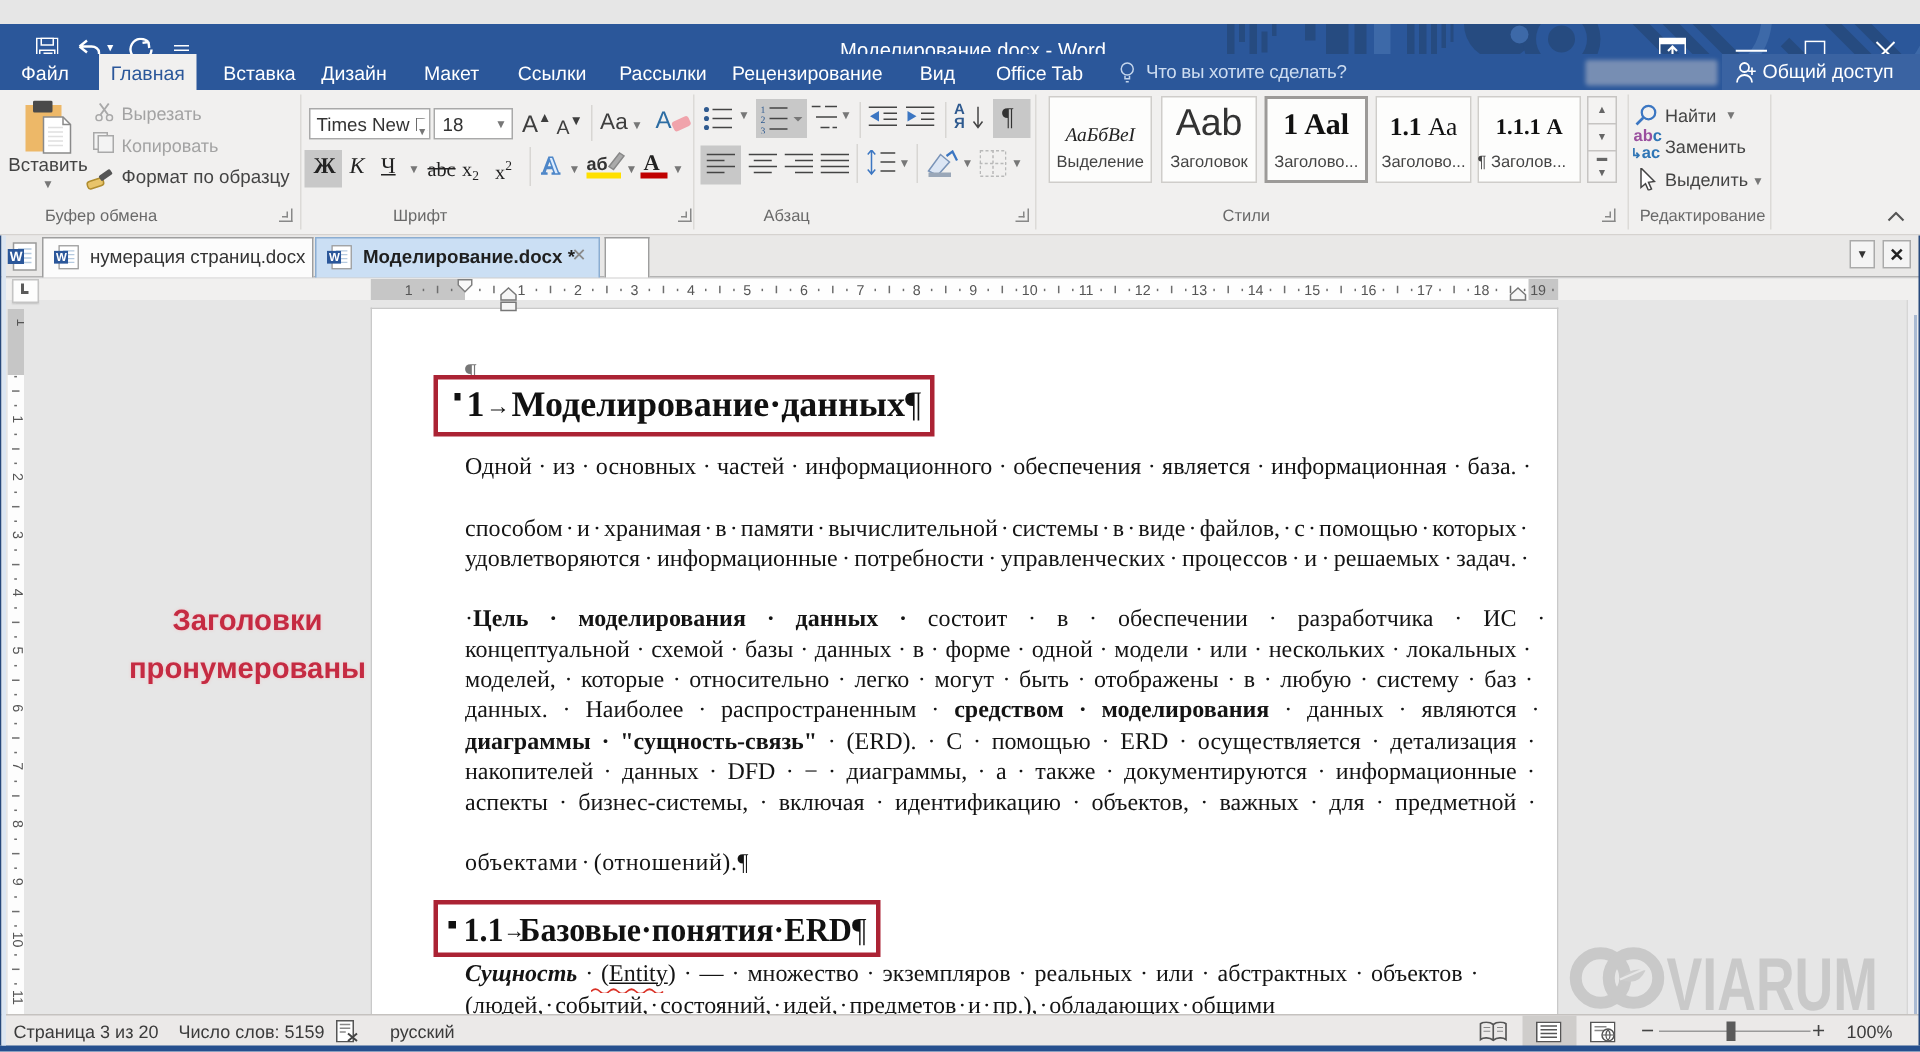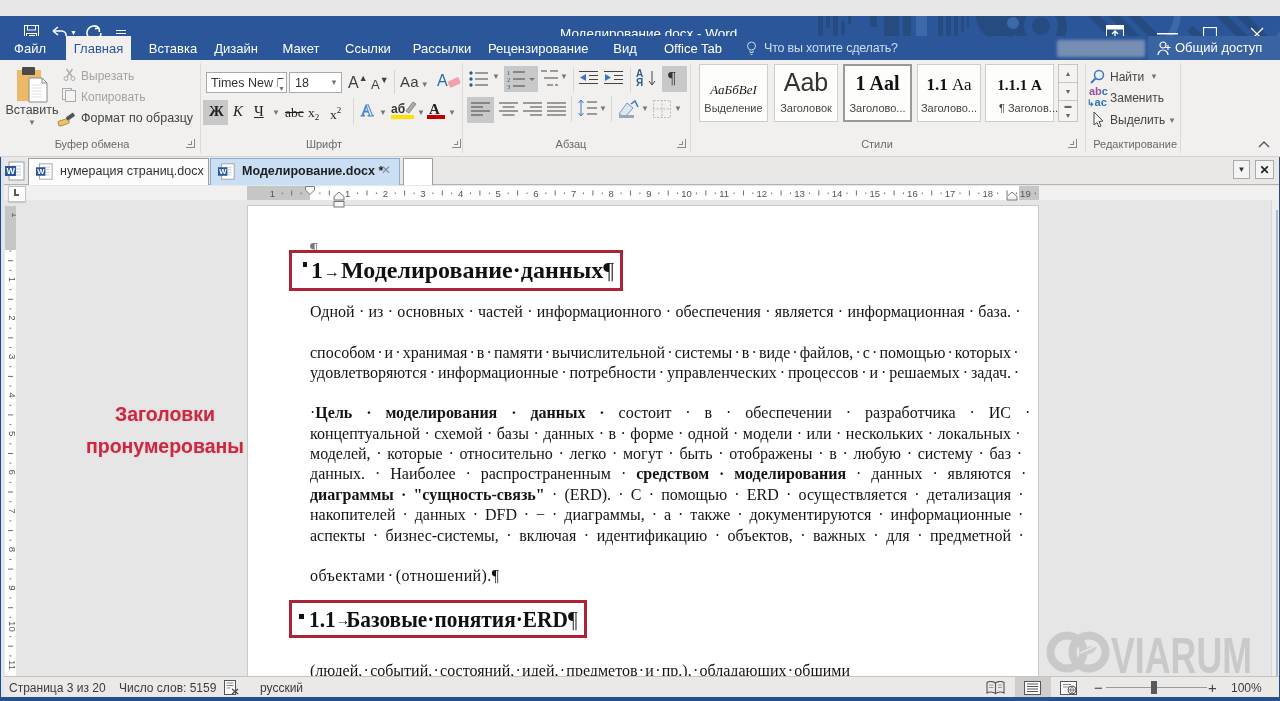--- a/index.html
+++ b/index.html
@@ -4,21 +4,21 @@
 html,body{width:1280px;height:701px;overflow:hidden}
 body{font-family:"Liberation Sans",sans-serif;-webkit-font-smoothing:antialiased}
 #app{position:relative;width:1280px;height:701px;background:#e6e6e6}
 .a{position:absolute}
 #titlebar{position:absolute;left:0;top:16px;width:1280px;height:36px;background:#2b579a;overflow:hidden}
 #tabrow{position:absolute;left:0;top:36px;width:1280px;height:24px;background:#2b579a}
 .rtab{position:absolute;top:0;height:24px;line-height:25px;color:#fff;font-size:13px;text-align:center}
 .rtab.active{background:#f1f0ef;color:#2b579a}
 #ribbon{position:absolute;left:0;top:60px;width:1280px;height:97px;background:#f1f0ef;border-bottom:1px solid #d5d2cf}
 .gsep{position:absolute;top:3px;width:1px;height:90px;background:#dcdad7}
-.glabel{position:absolute;top:78px;font-size:11px;color:#696969;text-align:center;white-space:nowrap}
+.glabel{position:absolute;top:78px;font-size:11px;color:#696969;text-align:left;white-space:nowrap}
 .dlg{position:absolute;width:9px;height:9px;border-right:1px solid #888;border-bottom:1px solid #888}
 .dlg:after{content:"";position:absolute;right:2px;bottom:2px;width:3px;height:3px;border-right:1px solid #888;border-bottom:1px solid #888}
 .btxt{position:absolute;font-size:12px;color:#444;white-space:nowrap}
 .gtxt{position:absolute;font-size:12px;color:#a3a3a3;white-space:nowrap}
 .dda{color:#777;font-size:8px}
 #otabs{position:absolute;left:0;top:157px;width:1280px;height:28px;background:#e9e8e7;border-bottom:1px solid #b3b3b3}
 #rulerrow{position:absolute;left:0;top:186px;width:1280px;height:14px;z-index:5}
 #doc{position:absolute;left:0;top:200px;width:1280px;height:476px;background:#e6e6e6;overflow:hidden}
 #page{position:absolute;left:247px;top:5px;width:792px;height:475px;background:#fff;border:1px solid #c9c9c9;border-bottom:none}
 .serif{font-family:"Liberation Serif",serif}
@@ -310,21 +310,21 @@
     <div class="a" style="left:985px;top:4px;width:69px;height:58px;background:#fdfdfc;border:1px solid #cfcdca"></div>
     <div class="a serif" style="left:699px;top:22px;width:69px;text-align:center;font-size:13px;font-style:italic;color:#222">АаБбВеІ</div>
     <div class="a" style="left:774px;top:8px;width:64px;text-align:center;font-size:25px;font-weight:300;color:#333">Aab</div>
     <div class="a serif" style="left:843px;top:12px;width:69px;text-align:center;font-size:20px;font-weight:bold;color:#111">1 Aal</div>
     <div class="a serif" style="left:917px;top:15px;width:64px;text-align:center;font-size:17px;color:#111"><b>1.1</b> Аа</div>
     <div class="a serif" style="left:985px;top:17px;width:69px;text-align:center;font-size:15px;font-weight:bold;color:#111">1.1.1 А</div>
     <div class="a" style="left:699px;top:42px;width:69px;text-align:center;font-size:11px;color:#444">Выделение</div>
     <div class="a" style="left:774px;top:42px;width:64px;text-align:center;font-size:11px;color:#444">Заголовок</div>
     <div class="a" style="left:843px;top:42px;width:69px;text-align:center;font-size:11px;color:#444">Заголово...</div>
     <div class="a" style="left:917px;top:42px;width:64px;text-align:center;font-size:11px;color:#444">Заголово...</div>
-    <div class="a" style="left:985px;top:42px;width:73px;text-align:right;font-size:11px;color:#444">¶ Заголов...</div>
+    <div class="a" style="left:985px;top:42px;width:73px;text-align:left;font-size:11px;color:#444">¶ Заголов...</div>
     <div class="a" style="left:1058px;top:4px;width:20px;height:19px;background:#f4f3f2;border:1px solid #c6c4c2;color:#666;font-size:7px;text-align:center;line-height:17px">▲</div>
     <div class="a" style="left:1058px;top:22px;width:20px;height:19px;background:#f4f3f2;border:1px solid #c6c4c2;color:#666;font-size:7px;text-align:center;line-height:17px">▼</div>
     <div class="a" style="left:1058px;top:40px;width:20px;height:22px;background:#f4f3f2;border:1px solid #c6c4c2;color:#666;font-size:7px;text-align:center;line-height:10px">▬<br>▼</div>
     <div class="glabel" style="left:815px;width:124px">Стили</div>
     <div class="dlg" style="left:1068px;top:79px"></div>
     <div class="gsep" style="left:1085px"></div>
 
     <svg class="a" style="left:1090px;top:9px" width="15" height="15" viewBox="0 0 15 15">
         <circle cx="9" cy="6" r="4.5" stroke="#3b76c2" stroke-width="1.5" fill="none"></circle>
         <path d="M5.5 9.5 L1 14" stroke="#3b76c2" stroke-width="1.8"></path>
@@ -493,20 +493,23 @@
     <div class="jl" style="top:224.5px;word-spacing:0.44px">концептуальной · схемой · базы · данных · в · форме · одной · модели · или · нескольких · локальных ·</div>
     <div class="jl" style="top:244.9px;word-spacing:1.72px">моделей, · которые · относительно · легко · могут · быть · отображены · в · любую · систему · баз ·</div>
     <div class="jl" style="top:265.3px;word-spacing:5.91px">данных. · Наиболее · распространенным · <b>средством · моделирования</b> · данных · являются ·</div>
     <div class="jl" style="top:285.7px;word-spacing:3.19px"><b>диаграммы · "сущность-связь"</b> · (ERD). · С · помощью · ERD · осуществляется · детализация ·</div>
     <div class="jl" style="top:306.1px;word-spacing:2.92px">накопителей · данных · DFD · − · диаграммы, · а · также · документируются · информационные ·</div>
     <div class="jl" style="top:326.5px;word-spacing:3.52px">аспекты · бизнес-системы, · включая · идентификацию · объектов, · важных · для · предметной ·</div>
     <div class="jl" style="top:367.3px;word-spacing:-2px;letter-spacing:0.4px">объектами · (отношений).¶</div>
     <div class="a" style="left:289px;top:400px;width:298px;height:38px;border:3px solid #ab2334;background:#fff"></div>
     <div class="a" style="left:299px;top:414px;width:5px;height:5px;background:#111"></div>
     <div class="a serif" style="left:309px;top:407px;font-size:22.5px;font-weight:bold;color:#111;white-space:nowrap;transform:scaleX(.95);transform-origin:left top">1.1<span style="font-weight:normal;display:inline-block;width:11px;text-align:center;font-size:15px;vertical-align:2px">→</span>Базовые·понятия·ERD<span style="font-weight:normal">¶</span></div>
+    <div class="jl" style="top:440.5px;word-spacing:1.28px"><b><i>Сущность</i></b> · (<span style="text-decoration:underline">Entity</span>) · — · множество · экземпляров · реальных · или · абстрактных · объектов ·<svg style="position:absolute;left:84px;top:17px" width="50" height="4" viewBox="0 0 50 4">
+          <path d="M0 3 q3 -3 6 0 t6 0 t6 0 t6 0 t6 0 t6 0 t6 0 t6 0" stroke="#d93025" fill="none" stroke-width="1.1"></path>
+        </svg></div>
     <div class="jl" style="top:461.8px;word-spacing:-2.73px">(людей, · событий, · состояний, · идей, · предметов · и · пр.), · обладающих · общими</div>
   </div>
   </div>
   <div class="a" style="left:0;top:157px;width:1px;height:540px;background:#27497c;z-index:7"></div>
   <div class="a" style="left:1px;top:157px;width:3px;height:540px;background:#dce6f2;z-index:7"></div>
   <div class="a" style="left:1279px;top:157px;width:1px;height:540px;background:#27497c;z-index:7"></div>
   <svg class="a" style="left:5px;top:206px;z-index:6" width="11" height="470">
     <rect x="0" y="0" width="11" height="44" fill="#c6c6c6"></rect>
     <rect x="0" y="44" width="11" height="426" fill="#fdfdfd"></rect>
     <text x="5.5" y="8" font-size="9.5" fill="#555" text-anchor="middle" font-family="Liberation Sans" transform="rotate(90 5.5 9)">1</text>

